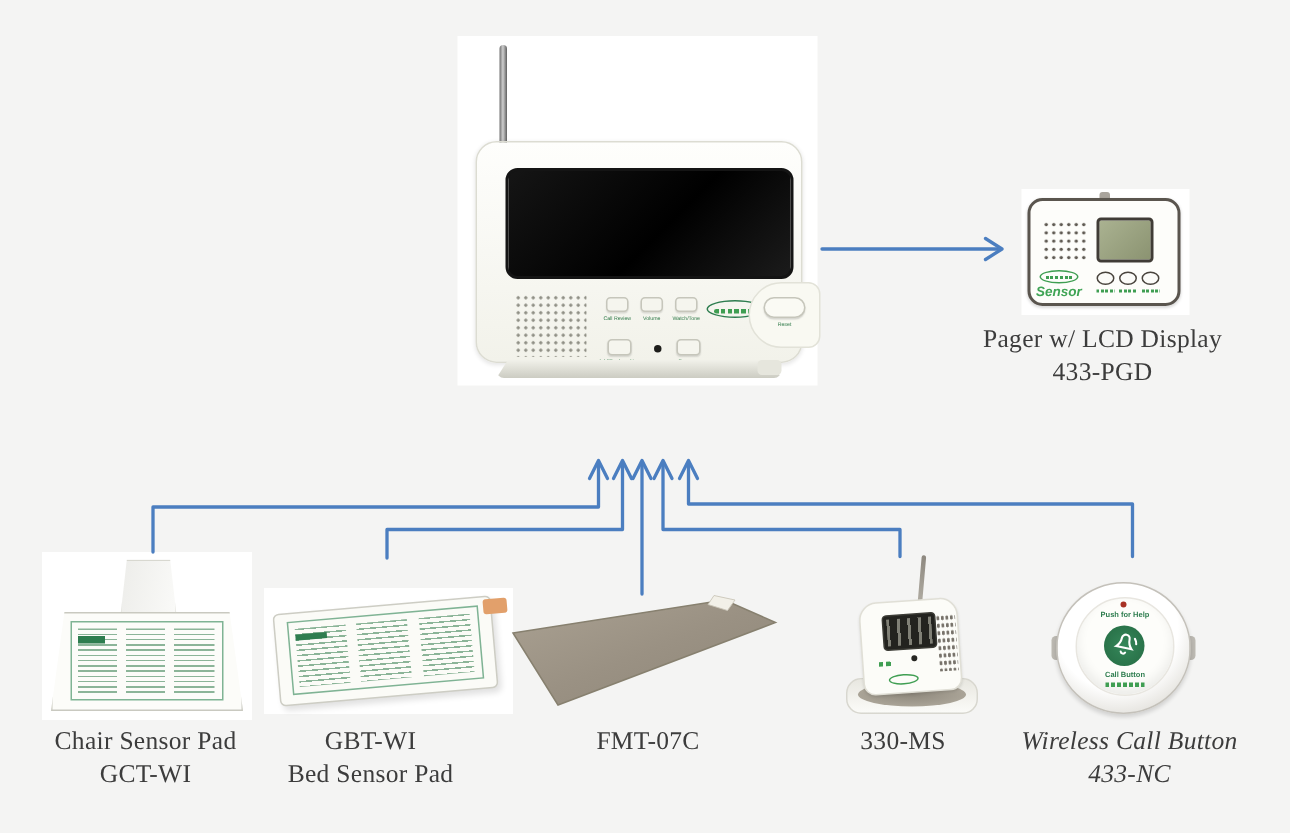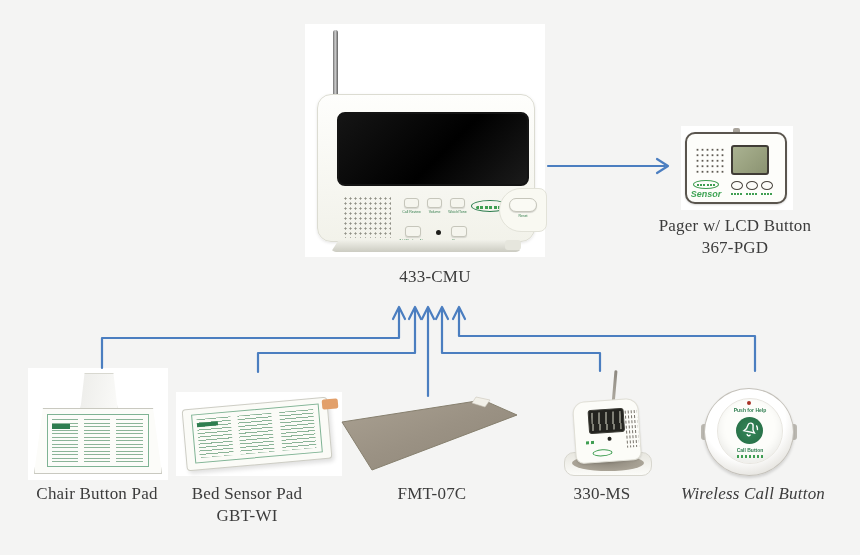--- a/index.html
+++ b/index.html
@@ -128,42 +128,41 @@
 <div class="abs cmu-logo">
     <i></i>
   </div>
 <div class="abs cmu-resetpanel"></div>
 <div class="abs cmu-resetbtn"></div>
 <div class="cmu-lbl" style="left:509px;top:214px;width:28px;">Reset</div>
 <div class="abs cmu-base"></div>
 <div class="abs cmu-foot"></div>
 
 <div class="label" style="left:275px;top:266px;width:320px;">
-  <div>433-CMU</div>
 </div>
 
 <div class="photo" style="left:681px;top:126px;width:112px;height:84px;"></div>
 <div class="abs pg-clip"></div>
 <div class="abs pg-body"></div>
 <div class="abs pg-speaker"></div>
 <div class="abs pg-lcd"></div>
 <div class="pg-btn" style="left:731px;"></div>
 <div class="pg-btn" style="left:746px;"></div>
 <div class="pg-btn" style="left:761px;"></div>
 <div class="pg-btnlbl" style="left:731px;"></div>
 <div class="pg-btnlbl" style="left:746px;"></div>
 <div class="pg-btnlbl" style="left:761px;"></div>
 <div class="abs pg-logo">
     <i></i>
   </div>
 <div class="abs pg-name">Sensor</div>
 
 <div class="label" style="left:625px;top:215px;width:220px;">
-  <div>Pager w/ LCD Button</div>
-  <div>367-PGD</div>
+  <div>Pager w/ LCD Display</div>
+  <div>433-PGD</div>
 </div>
 
 <div class="photo" style="left:28px;top:368px;width:140px;height:112px;"></div>
 <div class="abs ch-tab"></div>
 <div class="abs ch-pad">
   <div class="pad-print" style="left:12px;right:12px;top:5px;bottom:6px;">
     <div class="pad-col" style="left:4%;width:26%;"></div>
     <div class="pad-col" style="left:36%;width:26%;"></div>
     <div class="pad-col" style="left:68%;width:27%;"></div>
     <div class="pad-block" style="left:4%;top:18%;width:18%;height:9%;"></div>
@@ -218,34 +217,36 @@
       <path d="M13.5 6 a2.6 2.6 0 0 1 2.6 2.6 c0 3.2 1.3 4.9 2.6 6.2 H8.3 c1.3 -1.3 2.6 -3 2.6 -6.2 A2.6 2.6 0 0 1 13.5 6 z"></path>
       <path d="M12 17.8 a1.6 1.6 0 0 0 3 0"></path>
       <path d="M19.5 7.5 a7 7 0 0 1 1.6 3.4"></path>
     </g>
   </svg>
 </div>
 <div class="cb-text" style="left:715px;top:447px;">Call Button</div>
 <div class="abs cb-squiggle"></div>
 
 <div class="label" style="left:17px;top:483px;width:160px;">
-  <div>Chair Button Pad</div>
+  <div>Chair Sensor Pad</div>
+  <div>GCT-WI</div>
 </div>
 <div class="label" style="left:167px;top:483px;width:160px;">
+  <div>GBT-WI</div>
   <div>Bed Sensor Pad</div>
-  <div>GBT-WI</div>
 </div>
 <div class="label" style="left:352px;top:483px;width:160px;">
   <div>FMT-07C</div>
 </div>
 <div class="label" style="left:522px;top:483px;width:160px;">
   <div>330-MS</div>
 </div>
 <div class="label" style="left:663px;top:483px;width:180px;font-style:italic;">
   <div>Wireless Call Button</div>
+  <div>433-NC</div>
 </div>
 
 <svg class="arrows" width="860" height="555" viewBox="0 0 860 555">
   <g stroke="#4b7ec0" stroke-width="2.2" fill="none" stroke-linejoin="round" stroke-linecap="round">
 
     <path d="M548,166 H665"></path>
     <path d="M657,159 L668,166 L657,173"></path>
 
     <path d="M102,368 V338 H399 V309"></path>
     <path d="M393,319 L399,307 L405,319"></path>

